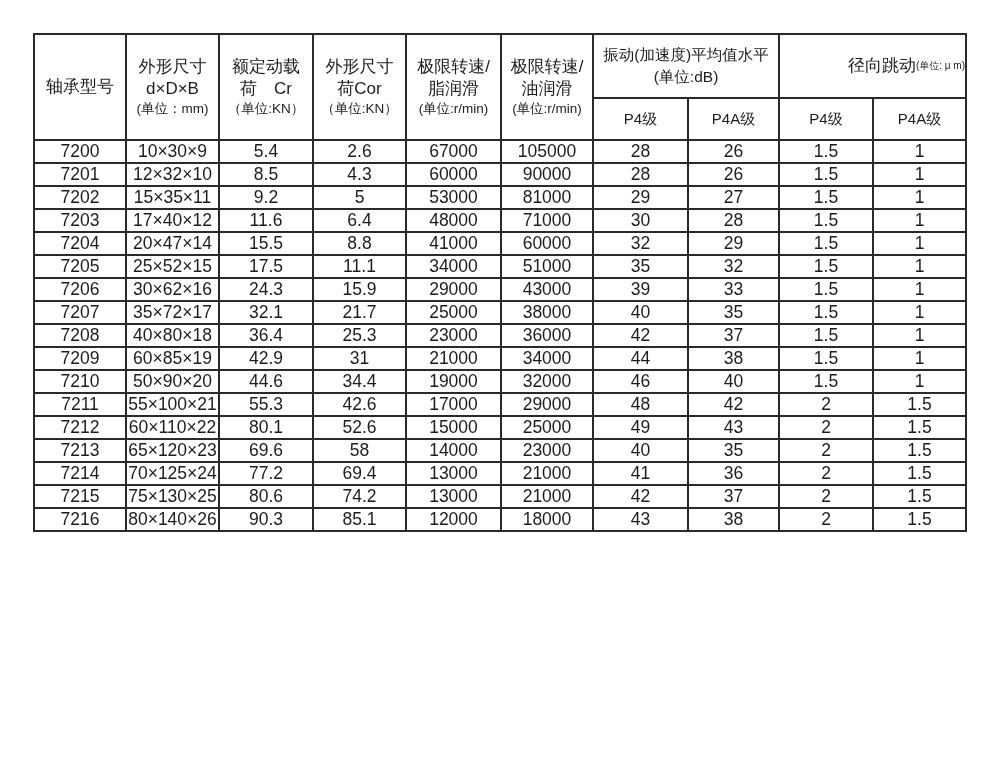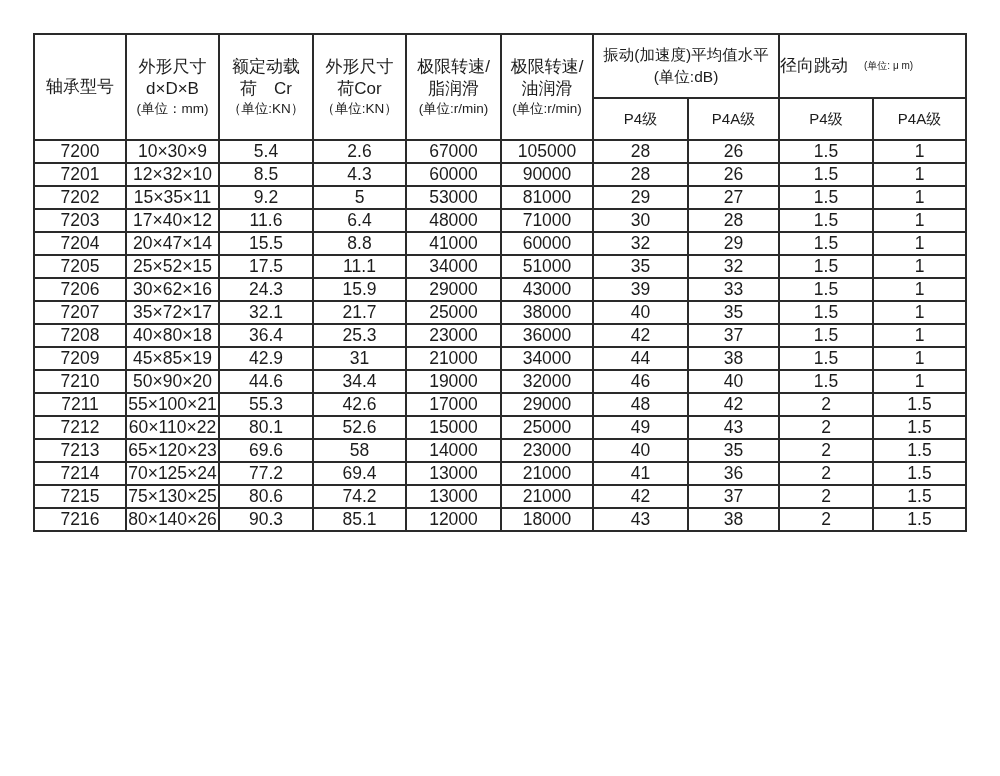--- a/index.html
+++ b/index.html
@@ -29,21 +29,21 @@
     overflow: hidden;
   }
   tr.head-row-1 { height: 64px; }
   tr.head-row-2 { height: 42px; }
   tbody tr { height: 22px; }
   tbody td { font-size: 17.5px; letter-spacing: 0; white-space: nowrap; }
   .h-main { font-size: 17px; line-height: 1.3; white-space: nowrap; }
   .h-unit { font-size: 13.5px; line-height: 1.35; white-space: nowrap; }
   .h-group { font-size: 15.5px; line-height: 1.4; padding: 0 5px; }
   .h-sub { font-size: 15px; }
-  .runout-wrap { display: flex; align-items: center; justify-content: flex-start; gap: 16px; }
+  .runout-wrap { display: flex; align-items: center; justify-content: flex-end; }
   .runout-wrap .h-main { font-size: 17px; }
   .runout-wrap .h-unit { font-size: 10px; }
 </style>
 </head>
 <body>
 
 <div class="page">
   <table class="spec">
     <colgroup>
       <col style="width:92px">
@@ -208,21 +208,21 @@
           <td>25.3</td>
           <td>23000</td>
           <td>36000</td>
           <td>42</td>
           <td>37</td>
           <td>1.5</td>
           <td>1</td>
         </tr>
         <tr>
           <td>7209</td>
-          <td>45×85×19</td>
+          <td>60×85×19</td>
           <td>42.9</td>
           <td>31</td>
           <td>21000</td>
           <td>34000</td>
           <td>44</td>
           <td>38</td>
           <td>1.5</td>
           <td>1</td>
         </tr>
         <tr>

